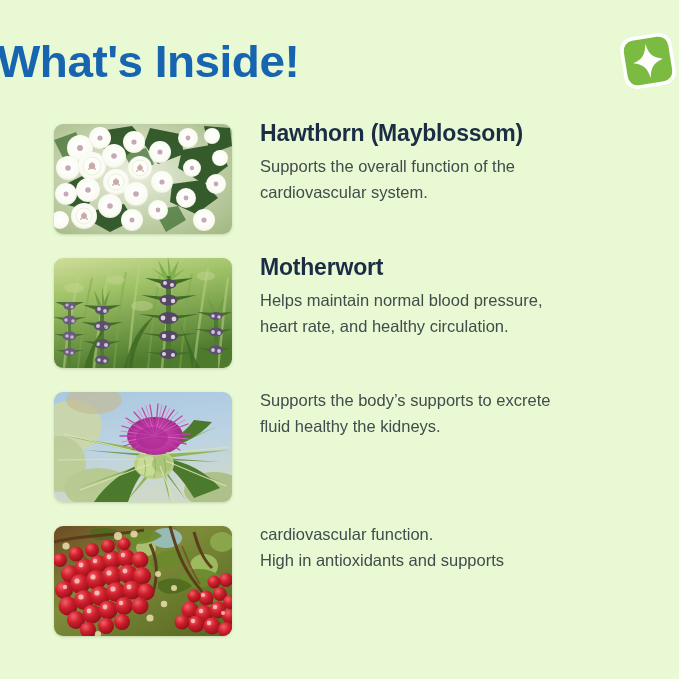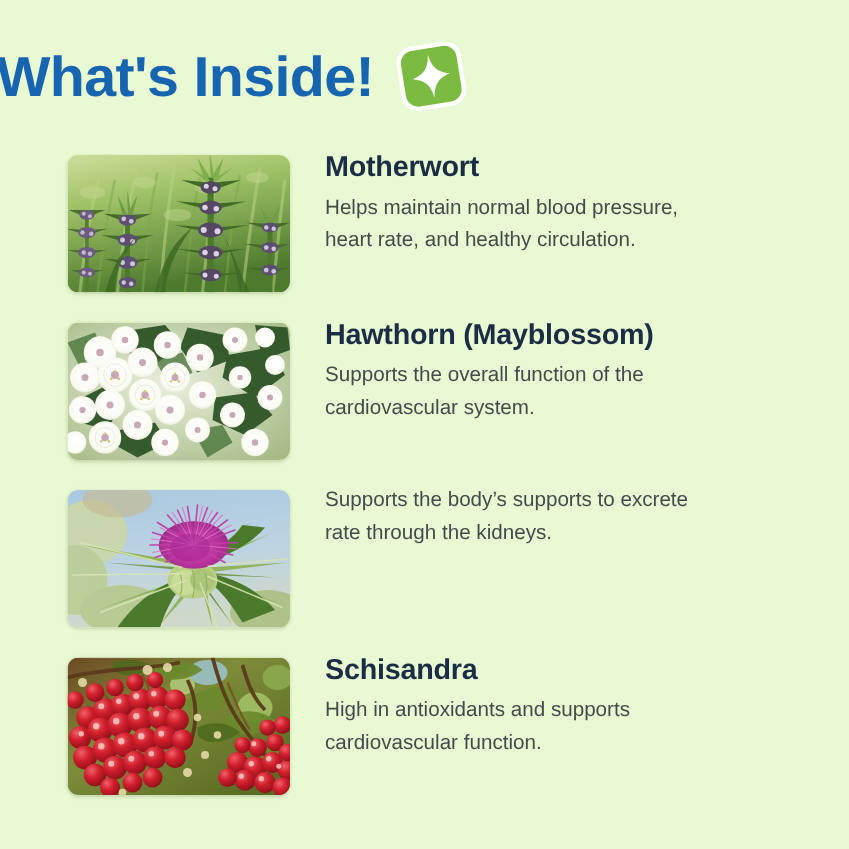--- a/index.html
+++ b/index.html
@@ -26,21 +26,21 @@
 
   
   .header {
     position: absolute;
     left: 0;
     top: 22px;
     width: 679px;
     height: 78px;
     display: flex;
     align-items: center;
-    justify-content: flex-start;
+    justify-content: space-between;
     gap: 18px;
   }
 
   .title {
     font-size: 45px;
     font-weight: 700;
     letter-spacing: -0.5px;
     color: #1764b0;
     line-height: 1;
     white-space: nowrap;
@@ -135,209 +135,20 @@
                    C32.6 23.5 35.5 28.2 46 31
                    C35.5 33.8 32.6 38.5 31 48.5
                    C29.4 38.5 26.5 33.8 16 31
                    C26.5 28.2 29.4 23.5 31 13.5 Z" fill="#ffffff"></path>
         </g>
       </svg>
     </div>
   </div>
 
   <div class="rows">
-
-    <div class="row">
-      <div class="thumb">
-        <svg class="art" viewBox="0 0 178 110" preserveAspectRatio="none" xmlns="http://www.w3.org/2000/svg">
-          <defs>
-            <linearGradient id="mwbg" x1="0" y1="0" x2="0.3" y2="1">
-              <stop offset="0%" stop-color="#cfdd9a"></stop>
-              <stop offset="35%" stop-color="#9fc267"></stop>
-              <stop offset="100%" stop-color="#4e7a2e"></stop>
-            </linearGradient>
-          </defs>
-          <rect width="178" height="110" fill="url(#mwbg)"></rect>
-
-          <g stroke="#b9d183" stroke-width="2.5" opacity="0.55" fill="none">
-            <path d="M10 110 C14 70 18 45 26 16"></path>
-            <path d="M40 110 C44 72 48 40 56 12"></path>
-            <path d="M74 110 C78 68 80 38 86 8"></path>
-            <path d="M108 110 C112 70 114 42 120 14"></path>
-            <path d="M140 110 C144 74 148 44 154 10"></path>
-            <path d="M164 110 C168 76 170 48 174 20"></path>
-          </g>
-          <g stroke="#7fa84c" stroke-width="2" opacity="0.5" fill="none">
-            <path d="M24 110 C28 74 32 46 38 20"></path>
-            <path d="M60 110 C64 70 66 40 72 14"></path>
-            <path d="M94 110 C98 72 100 44 106 18"></path>
-            <path d="M126 110 C130 72 132 42 138 16"></path>
-          </g>
-          <g fill="#c6d894" opacity="0.45">
-            <ellipse cx="20" cy="30" rx="10" ry="5"></ellipse>
-            <ellipse cx="62" cy="22" rx="9" ry="4.5"></ellipse>
-            <ellipse cx="112" cy="26" rx="10" ry="5"></ellipse>
-            <ellipse cx="152" cy="18" rx="9" ry="4.5"></ellipse>
-            <ellipse cx="88" cy="48" rx="11" ry="5"></ellipse>
-          </g>
-
-          <g>
-
-            <g>
-              <rect x="14" y="44" width="3" height="66" fill="#567f33"></rect>
-              <g fill="#4b7030">
-                <path d="M15 50 l-14 -6 14 0z"></path>
-                  <path d="M16 50 l14 -6 -14 0z"></path>
-                <path d="M15 64 l-16 -5 16 1z"></path>
-                  <path d="M16 64 l16 -5 -16 1z"></path>
-                <path d="M15 80 l-15 -4 15 0z"></path>
-                  <path d="M16 80 l15 -4 -15 0z"></path>
-                <path d="M15 96 l-13 -4 13 0z"></path>
-                  <path d="M16 96 l13 -4 -13 0z"></path>
-              </g>
-              <g fill="#6b5b7e">
-                <ellipse cx="15.5" cy="48" rx="6" ry="4"></ellipse>
-                <ellipse cx="15.5" cy="62" rx="7" ry="4.5"></ellipse>
-                <ellipse cx="15.5" cy="78" rx="7" ry="4.5"></ellipse>
-                <ellipse cx="15.5" cy="94" rx="6.5" ry="4"></ellipse>
-              </g>
-              <g fill="#d9cfe0" opacity="0.8">
-                <circle cx="13" cy="47" r="1.6"></circle>
-                  <circle cx="18" cy="49" r="1.6"></circle>
-                <circle cx="12" cy="62" r="1.8"></circle>
-                  <circle cx="19" cy="63" r="1.8"></circle>
-                <circle cx="13" cy="78" r="1.8"></circle>
-                  <circle cx="18" cy="79" r="1.8"></circle>
-                <circle cx="13" cy="94" r="1.6"></circle>
-                  <circle cx="18" cy="95" r="1.6"></circle>
-              </g>
-            </g>
-
-            <g>
-              <rect x="46" y="48" width="4" height="62" fill="#4e7a2e"></rect>
-              <g fill="#456c2a">
-                <path d="M47 54 l-18 -7 18 1z"></path>
-                  <path d="M49 54 l18 -7 -18 1z"></path>
-                <path d="M47 70 l-20 -6 20 1z"></path>
-                  <path d="M49 70 l20 -6 -20 1z"></path>
-                <path d="M47 88 l-18 -5 18 1z"></path>
-                  <path d="M49 88 l18 -5 -18 1z"></path>
-              </g>
-              <g fill="#5d4f72">
-                <ellipse cx="48" cy="52" rx="7" ry="4.5"></ellipse>
-                <ellipse cx="48" cy="68" rx="8" ry="5"></ellipse>
-                <ellipse cx="48" cy="86" rx="8" ry="5"></ellipse>
-                <ellipse cx="48" cy="102" rx="7" ry="4.5"></ellipse>
-              </g>
-              <g fill="#e2dae8" opacity="0.85">
-                <circle cx="45" cy="51" r="1.9"></circle>
-                  <circle cx="51" cy="53" r="1.9"></circle>
-                <circle cx="44" cy="68" r="2"></circle>
-                  <circle cx="52" cy="69" r="2"></circle>
-                <circle cx="44" cy="86" r="2"></circle>
-                  <circle cx="52" cy="87" r="2"></circle>
-                <circle cx="45" cy="102" r="1.8"></circle>
-                  <circle cx="51" cy="103" r="1.8"></circle>
-              </g>
-
-              <g fill="#6f9c44">
-                <path d="M48 48 l-8 -16 4 16z"></path>
-                  <path d="M48 48 l8 -16 -4 16z"></path>
-                <path d="M48 48 l0 -20 3 20z"></path>
-              </g>
-            </g>
-
-            <g>
-              <rect x="112" y="18" width="5" height="92" fill="#4a7a2c"></rect>
-              <g fill="#3f6b26">
-                <path d="M113 28 l-22 -8 22 2z"></path>
-                  <path d="M117 28 l22 -8 -22 2z"></path>
-                <path d="M113 44 l-26 -7 26 2z"></path>
-                  <path d="M117 44 l26 -7 -26 2z"></path>
-                <path d="M113 62 l-28 -6 28 2z"></path>
-                  <path d="M117 62 l28 -6 -28 2z"></path>
-                <path d="M113 80 l-26 -5 26 2z"></path>
-                  <path d="M117 80 l26 -5 -26 2z"></path>
-                <path d="M113 98 l-22 -4 22 1z"></path>
-                  <path d="M117 98 l22 -4 -22 1z"></path>
-              </g>
-              <g fill="#554763">
-                <ellipse cx="114.5" cy="26" rx="8" ry="5"></ellipse>
-                <ellipse cx="114.5" cy="42" rx="9" ry="5.5"></ellipse>
-                <ellipse cx="114.5" cy="60" rx="10" ry="6"></ellipse>
-                <ellipse cx="114.5" cy="78" rx="9.5" ry="5.5"></ellipse>
-                <ellipse cx="114.5" cy="96" rx="8.5" ry="5"></ellipse>
-              </g>
-              <g fill="#e8e2ee" opacity="0.9">
-                <circle cx="111" cy="25" r="2"></circle>
-                  <circle cx="118" cy="27" r="2"></circle>
-                <circle cx="110" cy="42" r="2.2"></circle>
-                  <circle cx="119" cy="43" r="2.2"></circle>
-                <circle cx="109" cy="60" r="2.4"></circle>
-                  <circle cx="120" cy="61" r="2.4"></circle>
-                <circle cx="110" cy="78" r="2.2"></circle>
-                  <circle cx="119" cy="79" r="2.2"></circle>
-                <circle cx="110" cy="96" r="2"></circle>
-                  <circle cx="119" cy="97" r="2"></circle>
-              </g>
-              <g fill="#7fb04c">
-                <path d="M114 18 l-10 -16 5 17z"></path>
-                <path d="M115 18 l10 -16 -5 17z"></path>
-                <path d="M114.5 18 l-1 -22 4 22z"></path>
-                <path d="M114 20 l-16 -10 14 12z"></path>
-                <path d="M116 20 l16 -10 -14 12z"></path>
-              </g>
-            </g>
-
-            <g>
-              <rect x="160" y="54" width="4" height="56" fill="#4e7a2e"></rect>
-              <g fill="#456c2a">
-                <path d="M161 60 l-18 -6 18 1z"></path>
-                  <path d="M164 60 l14 -6 -14 1z"></path>
-                <path d="M161 76 l-20 -5 20 1z"></path>
-                  <path d="M164 76 l14 -5 -14 1z"></path>
-                <path d="M161 94 l-18 -4 18 1z"></path>
-                  <path d="M164 94 l14 -4 -14 1z"></path>
-              </g>
-              <g fill="#5d4f72">
-                <ellipse cx="162" cy="58" rx="6.5" ry="4"></ellipse>
-                <ellipse cx="162" cy="74" rx="7" ry="4.5"></ellipse>
-                <ellipse cx="162" cy="92" rx="7" ry="4.5"></ellipse>
-              </g>
-              <g fill="#e2dae8" opacity="0.85">
-                <circle cx="159" cy="58" r="1.8"></circle>
-                  <circle cx="165" cy="59" r="1.8"></circle>
-                <circle cx="159" cy="74" r="1.9"></circle>
-                  <circle cx="165" cy="75" r="1.9"></circle>
-                <circle cx="159" cy="92" r="1.9"></circle>
-                  <circle cx="165" cy="93" r="1.9"></circle>
-              </g>
-              <g fill="#6f9c44">
-                <path d="M162 54 l-8 -14 4 14z"></path>
-                  <path d="M162 54 l8 -14 -4 14z"></path>
-              </g>
-            </g>
-          </g>
-
-          <g fill="#3e6b24" opacity="0.85">
-            <path d="M70 110 C76 86 84 70 100 58 C86 76 80 92 78 110z"></path>
-            <path d="M138 110 C134 88 130 70 120 56 C132 74 136 92 146 110z"></path>
-            <path d="M30 110 C36 90 42 78 54 66 C42 84 38 96 38 110z"></path>
-          </g>
-        </svg>
-      </div>
-
-      <div class="text">
-        <div class="item-title">Motherwort</div>
-        <div class="item-desc">
-          <span class="ln">Helps maintain normal blood pressure,</span>
-          <span class="ln">heart rate, and healthy circulation.</span>
-        </div>
-      </div>
-    </div>
 
     <div class="row">
       <div class="thumb">
         <svg class="art" viewBox="0 0 178 110" preserveAspectRatio="none" xmlns="http://www.w3.org/2000/svg">
           <defs>
             <radialGradient id="hwbg" cx="45%" cy="45%" r="80%">
               <stop offset="0%" stop-color="#e9efdc"></stop>
               <stop offset="100%" stop-color="#9eb57d"></stop>
             </radialGradient>
             <radialGradient id="petal" cx="50%" cy="45%" r="60%">
@@ -447,20 +258,209 @@
           <span class="ln">Supports the overall function of the</span>
           <span class="ln">cardiovascular system.</span>
         </div>
       </div>
     </div>
 
     <div class="row">
       <div class="thumb">
         <svg class="art" viewBox="0 0 178 110" preserveAspectRatio="none" xmlns="http://www.w3.org/2000/svg">
           <defs>
+            <linearGradient id="mwbg" x1="0" y1="0" x2="0.3" y2="1">
+              <stop offset="0%" stop-color="#cfdd9a"></stop>
+              <stop offset="35%" stop-color="#9fc267"></stop>
+              <stop offset="100%" stop-color="#4e7a2e"></stop>
+            </linearGradient>
+          </defs>
+          <rect width="178" height="110" fill="url(#mwbg)"></rect>
+
+          <g stroke="#b9d183" stroke-width="2.5" opacity="0.55" fill="none">
+            <path d="M10 110 C14 70 18 45 26 16"></path>
+            <path d="M40 110 C44 72 48 40 56 12"></path>
+            <path d="M74 110 C78 68 80 38 86 8"></path>
+            <path d="M108 110 C112 70 114 42 120 14"></path>
+            <path d="M140 110 C144 74 148 44 154 10"></path>
+            <path d="M164 110 C168 76 170 48 174 20"></path>
+          </g>
+          <g stroke="#7fa84c" stroke-width="2" opacity="0.5" fill="none">
+            <path d="M24 110 C28 74 32 46 38 20"></path>
+            <path d="M60 110 C64 70 66 40 72 14"></path>
+            <path d="M94 110 C98 72 100 44 106 18"></path>
+            <path d="M126 110 C130 72 132 42 138 16"></path>
+          </g>
+          <g fill="#c6d894" opacity="0.45">
+            <ellipse cx="20" cy="30" rx="10" ry="5"></ellipse>
+            <ellipse cx="62" cy="22" rx="9" ry="4.5"></ellipse>
+            <ellipse cx="112" cy="26" rx="10" ry="5"></ellipse>
+            <ellipse cx="152" cy="18" rx="9" ry="4.5"></ellipse>
+            <ellipse cx="88" cy="48" rx="11" ry="5"></ellipse>
+          </g>
+
+          <g>
+
+            <g>
+              <rect x="14" y="44" width="3" height="66" fill="#567f33"></rect>
+              <g fill="#4b7030">
+                <path d="M15 50 l-14 -6 14 0z"></path>
+                  <path d="M16 50 l14 -6 -14 0z"></path>
+                <path d="M15 64 l-16 -5 16 1z"></path>
+                  <path d="M16 64 l16 -5 -16 1z"></path>
+                <path d="M15 80 l-15 -4 15 0z"></path>
+                  <path d="M16 80 l15 -4 -15 0z"></path>
+                <path d="M15 96 l-13 -4 13 0z"></path>
+                  <path d="M16 96 l13 -4 -13 0z"></path>
+              </g>
+              <g fill="#6b5b7e">
+                <ellipse cx="15.5" cy="48" rx="6" ry="4"></ellipse>
+                <ellipse cx="15.5" cy="62" rx="7" ry="4.5"></ellipse>
+                <ellipse cx="15.5" cy="78" rx="7" ry="4.5"></ellipse>
+                <ellipse cx="15.5" cy="94" rx="6.5" ry="4"></ellipse>
+              </g>
+              <g fill="#d9cfe0" opacity="0.8">
+                <circle cx="13" cy="47" r="1.6"></circle>
+                  <circle cx="18" cy="49" r="1.6"></circle>
+                <circle cx="12" cy="62" r="1.8"></circle>
+                  <circle cx="19" cy="63" r="1.8"></circle>
+                <circle cx="13" cy="78" r="1.8"></circle>
+                  <circle cx="18" cy="79" r="1.8"></circle>
+                <circle cx="13" cy="94" r="1.6"></circle>
+                  <circle cx="18" cy="95" r="1.6"></circle>
+              </g>
+            </g>
+
+            <g>
+              <rect x="46" y="48" width="4" height="62" fill="#4e7a2e"></rect>
+              <g fill="#456c2a">
+                <path d="M47 54 l-18 -7 18 1z"></path>
+                  <path d="M49 54 l18 -7 -18 1z"></path>
+                <path d="M47 70 l-20 -6 20 1z"></path>
+                  <path d="M49 70 l20 -6 -20 1z"></path>
+                <path d="M47 88 l-18 -5 18 1z"></path>
+                  <path d="M49 88 l18 -5 -18 1z"></path>
+              </g>
+              <g fill="#5d4f72">
+                <ellipse cx="48" cy="52" rx="7" ry="4.5"></ellipse>
+                <ellipse cx="48" cy="68" rx="8" ry="5"></ellipse>
+                <ellipse cx="48" cy="86" rx="8" ry="5"></ellipse>
+                <ellipse cx="48" cy="102" rx="7" ry="4.5"></ellipse>
+              </g>
+              <g fill="#e2dae8" opacity="0.85">
+                <circle cx="45" cy="51" r="1.9"></circle>
+                  <circle cx="51" cy="53" r="1.9"></circle>
+                <circle cx="44" cy="68" r="2"></circle>
+                  <circle cx="52" cy="69" r="2"></circle>
+                <circle cx="44" cy="86" r="2"></circle>
+                  <circle cx="52" cy="87" r="2"></circle>
+                <circle cx="45" cy="102" r="1.8"></circle>
+                  <circle cx="51" cy="103" r="1.8"></circle>
+              </g>
+
+              <g fill="#6f9c44">
+                <path d="M48 48 l-8 -16 4 16z"></path>
+                  <path d="M48 48 l8 -16 -4 16z"></path>
+                <path d="M48 48 l0 -20 3 20z"></path>
+              </g>
+            </g>
+
+            <g>
+              <rect x="112" y="18" width="5" height="92" fill="#4a7a2c"></rect>
+              <g fill="#3f6b26">
+                <path d="M113 28 l-22 -8 22 2z"></path>
+                  <path d="M117 28 l22 -8 -22 2z"></path>
+                <path d="M113 44 l-26 -7 26 2z"></path>
+                  <path d="M117 44 l26 -7 -26 2z"></path>
+                <path d="M113 62 l-28 -6 28 2z"></path>
+                  <path d="M117 62 l28 -6 -28 2z"></path>
+                <path d="M113 80 l-26 -5 26 2z"></path>
+                  <path d="M117 80 l26 -5 -26 2z"></path>
+                <path d="M113 98 l-22 -4 22 1z"></path>
+                  <path d="M117 98 l22 -4 -22 1z"></path>
+              </g>
+              <g fill="#554763">
+                <ellipse cx="114.5" cy="26" rx="8" ry="5"></ellipse>
+                <ellipse cx="114.5" cy="42" rx="9" ry="5.5"></ellipse>
+                <ellipse cx="114.5" cy="60" rx="10" ry="6"></ellipse>
+                <ellipse cx="114.5" cy="78" rx="9.5" ry="5.5"></ellipse>
+                <ellipse cx="114.5" cy="96" rx="8.5" ry="5"></ellipse>
+              </g>
+              <g fill="#e8e2ee" opacity="0.9">
+                <circle cx="111" cy="25" r="2"></circle>
+                  <circle cx="118" cy="27" r="2"></circle>
+                <circle cx="110" cy="42" r="2.2"></circle>
+                  <circle cx="119" cy="43" r="2.2"></circle>
+                <circle cx="109" cy="60" r="2.4"></circle>
+                  <circle cx="120" cy="61" r="2.4"></circle>
+                <circle cx="110" cy="78" r="2.2"></circle>
+                  <circle cx="119" cy="79" r="2.2"></circle>
+                <circle cx="110" cy="96" r="2"></circle>
+                  <circle cx="119" cy="97" r="2"></circle>
+              </g>
+              <g fill="#7fb04c">
+                <path d="M114 18 l-10 -16 5 17z"></path>
+                <path d="M115 18 l10 -16 -5 17z"></path>
+                <path d="M114.5 18 l-1 -22 4 22z"></path>
+                <path d="M114 20 l-16 -10 14 12z"></path>
+                <path d="M116 20 l16 -10 -14 12z"></path>
+              </g>
+            </g>
+
+            <g>
+              <rect x="160" y="54" width="4" height="56" fill="#4e7a2e"></rect>
+              <g fill="#456c2a">
+                <path d="M161 60 l-18 -6 18 1z"></path>
+                  <path d="M164 60 l14 -6 -14 1z"></path>
+                <path d="M161 76 l-20 -5 20 1z"></path>
+                  <path d="M164 76 l14 -5 -14 1z"></path>
+                <path d="M161 94 l-18 -4 18 1z"></path>
+                  <path d="M164 94 l14 -4 -14 1z"></path>
+              </g>
+              <g fill="#5d4f72">
+                <ellipse cx="162" cy="58" rx="6.5" ry="4"></ellipse>
+                <ellipse cx="162" cy="74" rx="7" ry="4.5"></ellipse>
+                <ellipse cx="162" cy="92" rx="7" ry="4.5"></ellipse>
+              </g>
+              <g fill="#e2dae8" opacity="0.85">
+                <circle cx="159" cy="58" r="1.8"></circle>
+                  <circle cx="165" cy="59" r="1.8"></circle>
+                <circle cx="159" cy="74" r="1.9"></circle>
+                  <circle cx="165" cy="75" r="1.9"></circle>
+                <circle cx="159" cy="92" r="1.9"></circle>
+                  <circle cx="165" cy="93" r="1.9"></circle>
+              </g>
+              <g fill="#6f9c44">
+                <path d="M162 54 l-8 -14 4 14z"></path>
+                  <path d="M162 54 l8 -14 -4 14z"></path>
+              </g>
+            </g>
+          </g>
+
+          <g fill="#3e6b24" opacity="0.85">
+            <path d="M70 110 C76 86 84 70 100 58 C86 76 80 92 78 110z"></path>
+            <path d="M138 110 C134 88 130 70 120 56 C132 74 136 92 146 110z"></path>
+            <path d="M30 110 C36 90 42 78 54 66 C42 84 38 96 38 110z"></path>
+          </g>
+        </svg>
+      </div>
+
+      <div class="text">
+        <div class="item-title">Motherwort</div>
+        <div class="item-desc">
+          <span class="ln">Helps maintain normal blood pressure,</span>
+          <span class="ln">heart rate, and healthy circulation.</span>
+        </div>
+      </div>
+    </div>
+
+    <div class="row">
+      <div class="thumb">
+        <svg class="art" viewBox="0 0 178 110" preserveAspectRatio="none" xmlns="http://www.w3.org/2000/svg">
+          <defs>
             <linearGradient id="skybg" x1="0" y1="0" x2="0.2" y2="1">
               <stop offset="0%" stop-color="#a9c8e0"></stop>
               <stop offset="55%" stop-color="#bcd3e3"></stop>
               <stop offset="100%" stop-color="#cfd9c9"></stop>
             </linearGradient>
             <radialGradient id="thistle" cx="50%" cy="55%" r="60%">
               <stop offset="0%" stop-color="#d44ab4"></stop>
               <stop offset="60%" stop-color="#b8339c"></stop>
               <stop offset="100%" stop-color="#8f2a7e"></stop>
             </radialGradient>
@@ -552,21 +552,21 @@
               <path d="M112 69 L172 94"></path>
             <path d="M96 72 L26 98"></path>
               <path d="M106 74 L120 110"></path>
           </g>
         </svg>
       </div>
 
       <div class="text">
         <div class="item-desc">
           <span class="ln">Supports the body’s supports to excrete</span>
-          <span class="ln">rate through the kidneys.</span>
+          <span class="ln">fluid healthy the kidneys.</span>
         </div>
       </div>
     </div>
 
     <div class="row">
       <div class="thumb">
         <svg class="art" viewBox="0 0 178 110" preserveAspectRatio="none" xmlns="http://www.w3.org/2000/svg">
           <defs>
             <radialGradient id="berry" cx="35%" cy="30%" r="75%">
               <stop offset="0%" stop-color="#f0606a"></stop>
@@ -694,22 +694,21 @@
               <circle cx="96" cy="92" r="3.6"></circle>
             <circle cx="110" cy="78" r="3.2"></circle>
               <circle cx="120" cy="62" r="3"></circle>
             <circle cx="44" cy="108" r="3"></circle>
               <circle cx="104" cy="48" r="3"></circle>
           </g>
         </svg>
       </div>
 
       <div class="text">
-        <div class="item-title">Schisandra</div>
         <div class="item-desc">
+          <span class="ln">cardiovascular function.</span>
           <span class="ln">High in antioxidants and supports</span>
-          <span class="ln">cardiovascular function.</span>
         </div>
       </div>
     </div>
 
   </div>
 </div>
 
 </body></html>

